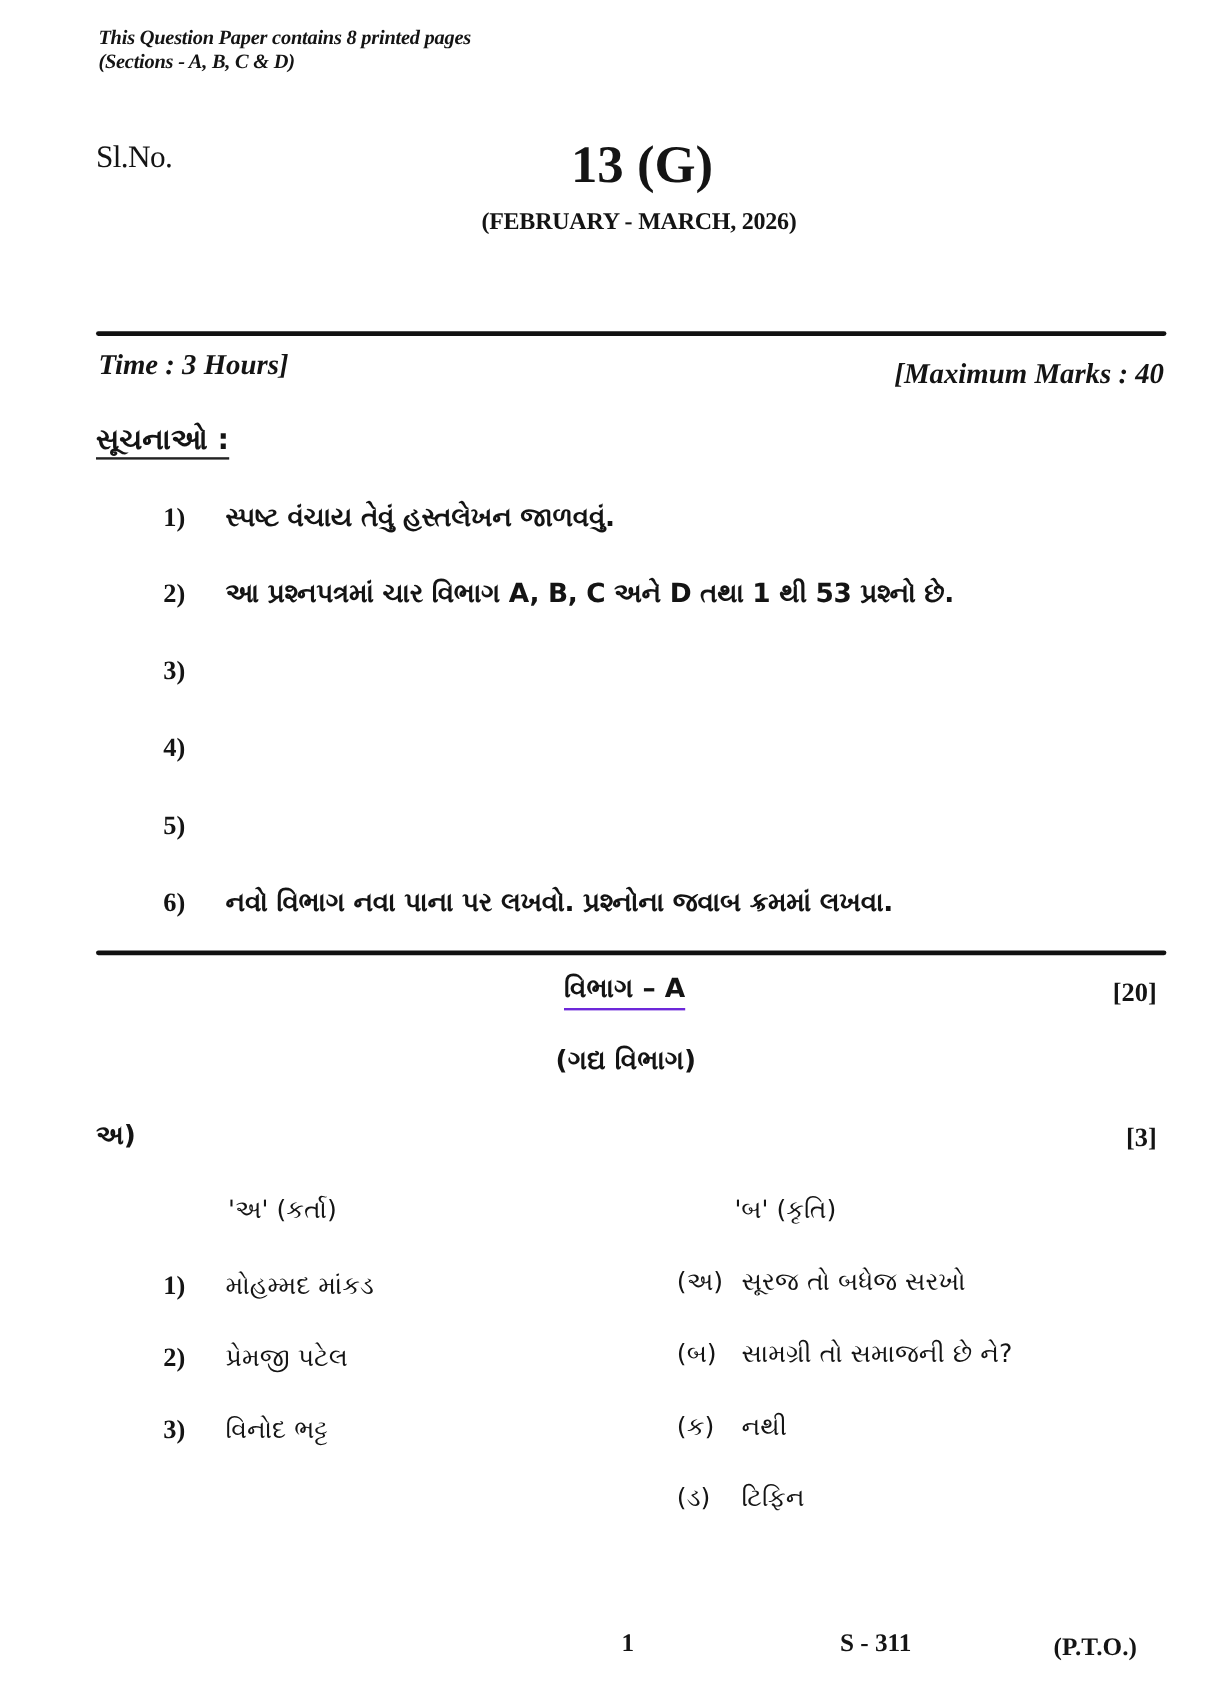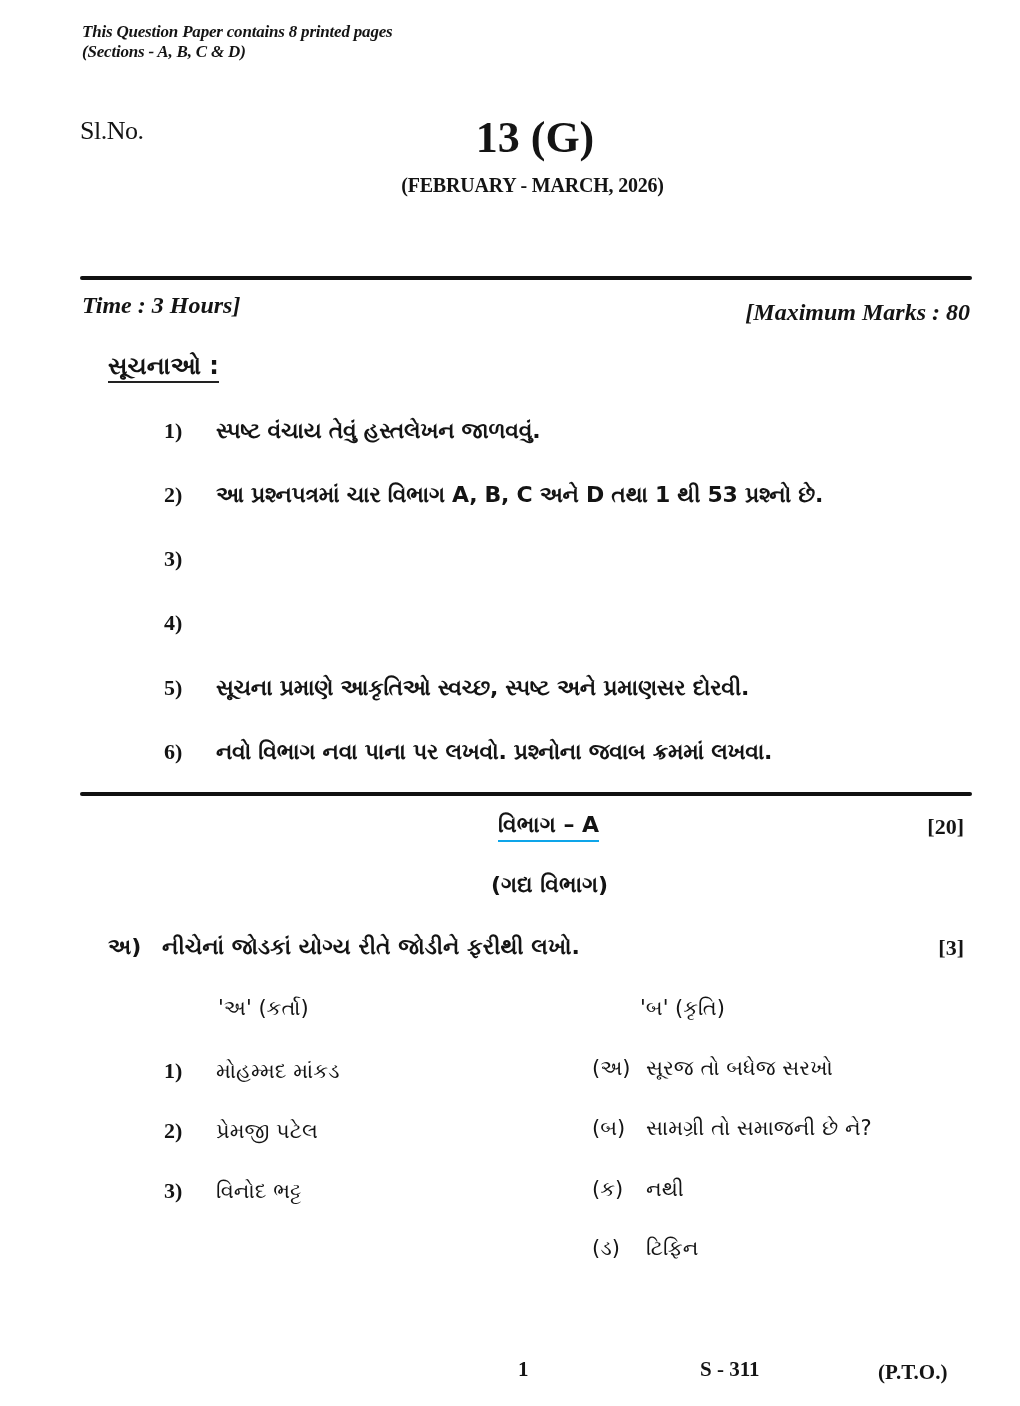--- a/index.html
+++ b/index.html
@@ -54,21 +54,20 @@
       font-size: 24px;
     }
     .marks {
       right: 50px; top: 299px;
       font-style: italic; font-weight: bold;
       font-size: 24px;
     }
     .gu {
       font-family: "DejaVu Sans", "Liberation Sans", sans-serif;
       font-weight: bold;
-      margin-left: 28px;
     }
     .instr-title {
       left: 80px; top: 352px;
       font-size: 24px;
       border-bottom: 2px solid #222;
       padding-bottom: 1px;
     }
     .instr {
       left: 136px;
       font-size: 22px;
@@ -80,21 +79,21 @@
       font-family: "Liberation Serif", serif;
       font-weight: bold;
       font-size: 22px;
       width: 52px;
       display: inline-block;
     }
     .instr .txt { letter-spacing: -0.3px; text-align: center; }
     .sec-title {
       left: 470px; top: 812px;
       font-size: 22px;
-      border-bottom: 2px solid #0ea5e9;
+      border-bottom: 2px solid #6d28d9;
       padding-bottom: 3px;
     }
     .sec-marks {
       right: 56px; top: 814px;
       font-size: 22px;
       font-weight: bold;
       font-family: "Liberation Serif", serif;
     }
     .sec-sub {
       left: 463px; top: 872px;
@@ -140,56 +139,54 @@
   <div>This Question Paper contains 8 printed pages</div>
   <div>(Sections - A, B, C &amp; D)</div>
 </div>
 <div class="abs slno">Sl.No.</div>
 <div class="abs code">13 (G)</div>
 <div class="abs session">(FEBRUARY - MARCH, 2026)</div>
 
 <div class="abs rule" style="top:276px;"></div>
 
 <div class="abs time">Time : 3 Hours]</div>
-<div class="abs marks">[Maximum Marks : 80</div>
+<div class="abs marks">[Maximum Marks : 40</div>
 
 <div class="abs gu instr-title">સૂચનાઓ :</div>
 
 <div class="abs gu instr" style="top:418px;">
   <span class="num">1)</span>
   <span class="txt">સ્પષ્ટ વંચાય તેવું હસ્તલેખન જાળવવું.</span>
 </div>
 <div class="abs gu instr" style="top:482px;">
   <span class="num">2)</span>
   <span class="txt">આ પ્રશ્નપત્રમાં ચાર વિભાગ A, B, C અને D તથા 1 થી 53 પ્રશ્નો છે.</span>
 </div>
 <div class="abs gu instr" style="top:546px;">
   <span class="num">3)</span>
 </div>
 <div class="abs gu instr" style="top:610px;">
   <span class="num">4)</span>
 </div>
 <div class="abs gu instr" style="top:675px;">
   <span class="num">5)</span>
-  <span class="txt">સૂચના પ્રમાણે આકૃતિઓ સ્વચ્છ, સ્પષ્ટ અને પ્રમાણસર દોરવી.</span>
 </div>
 <div class="abs gu instr" style="top:739px;">
   <span class="num">6)</span>
   <span class="txt">નવો વિભાગ નવા પાના પર લખવો. પ્રશ્નોના જવાબ ક્રમમાં લખવા.</span>
 </div>
 
 <div class="abs rule" style="top:792px;"></div>
 
 <div class="abs gu sec-title">વિભાગ – A</div>
 <div class="abs sec-marks">[20]</div>
 <div class="abs gu sec-sub">(ગદ્ય વિભાગ)</div>
 
 <div class="abs gu q-label">
   <span class="qnum">અ)</span>
-  <span>નીચેનાં જોડકાં યોગ્ય રીતે જોડીને ફરીથી લખો.</span>
 </div>
 <div class="abs q-marks">[3]</div>
 
 <div class="abs gu colhead" style="left:190px; top:996px;">'અ' (કર્તા)</div>
 <div class="abs gu colhead" style="left:612px; top:996px;">'બ' (કૃતિ)</div>
 
 <div class="abs gu item" style="left:136px; top:1058px;">
   <span class="num">1)</span>
   <span>મોહમ્મદ માંકડ</span>
 </div>

